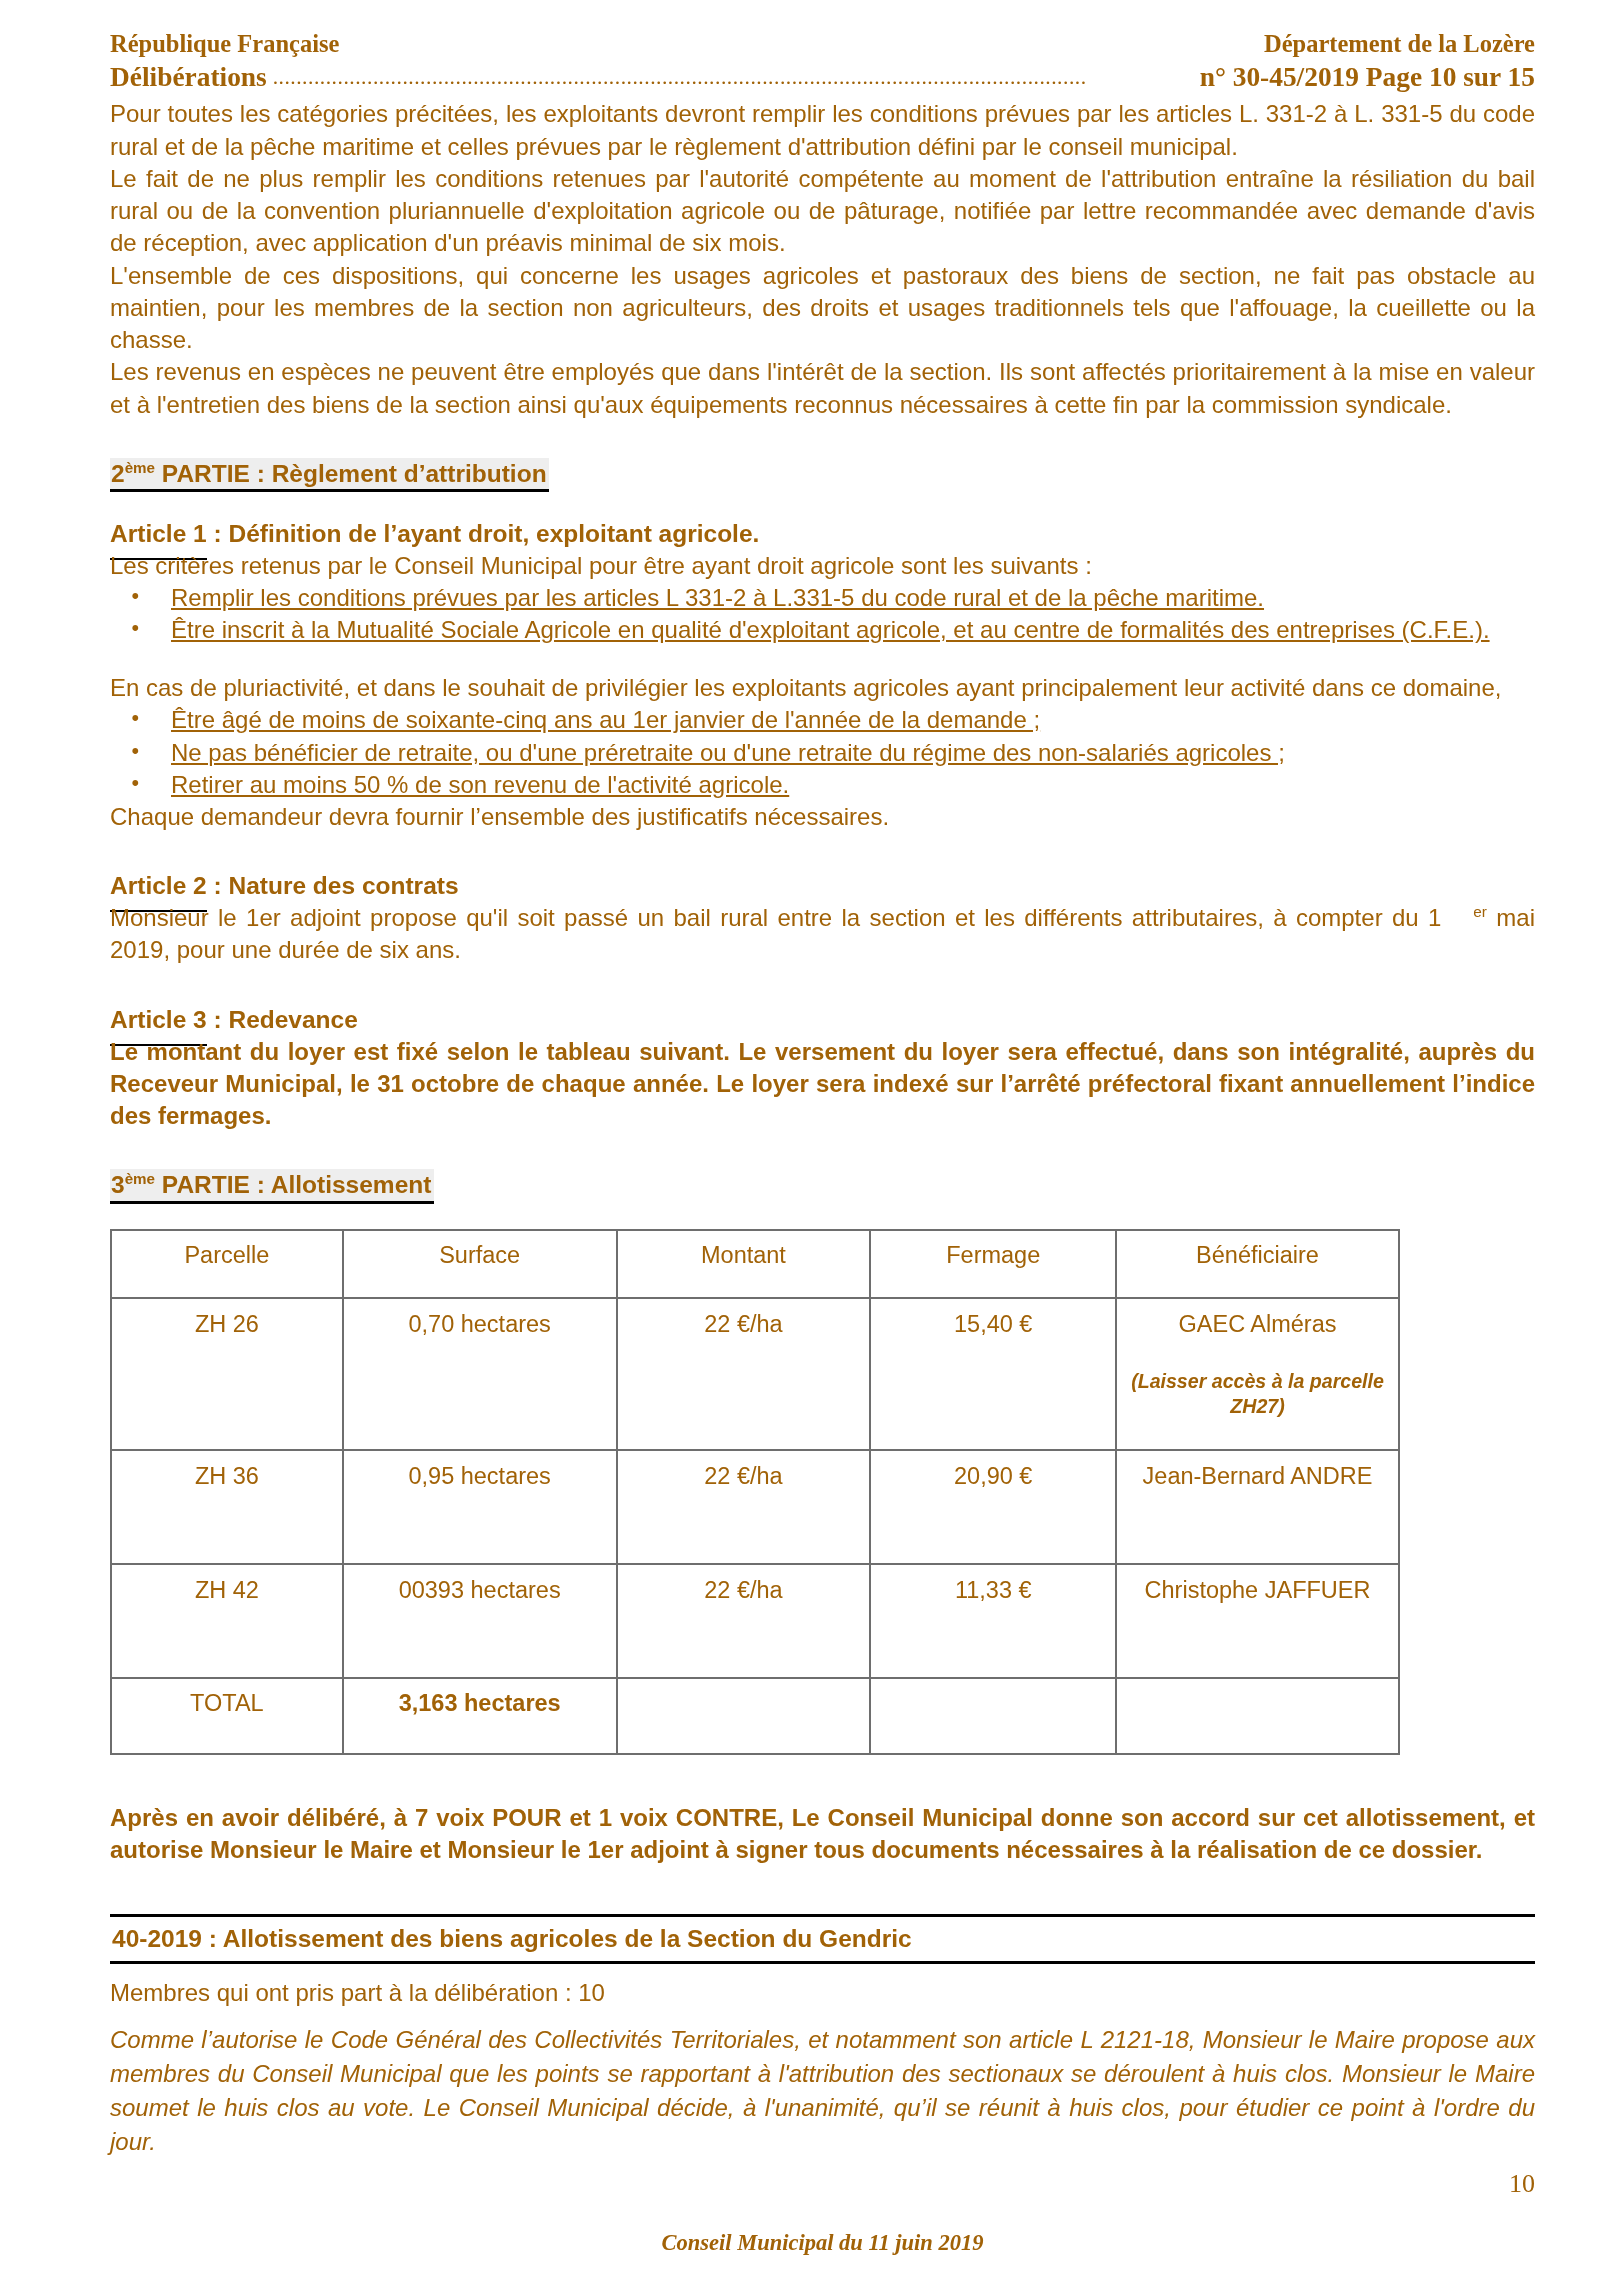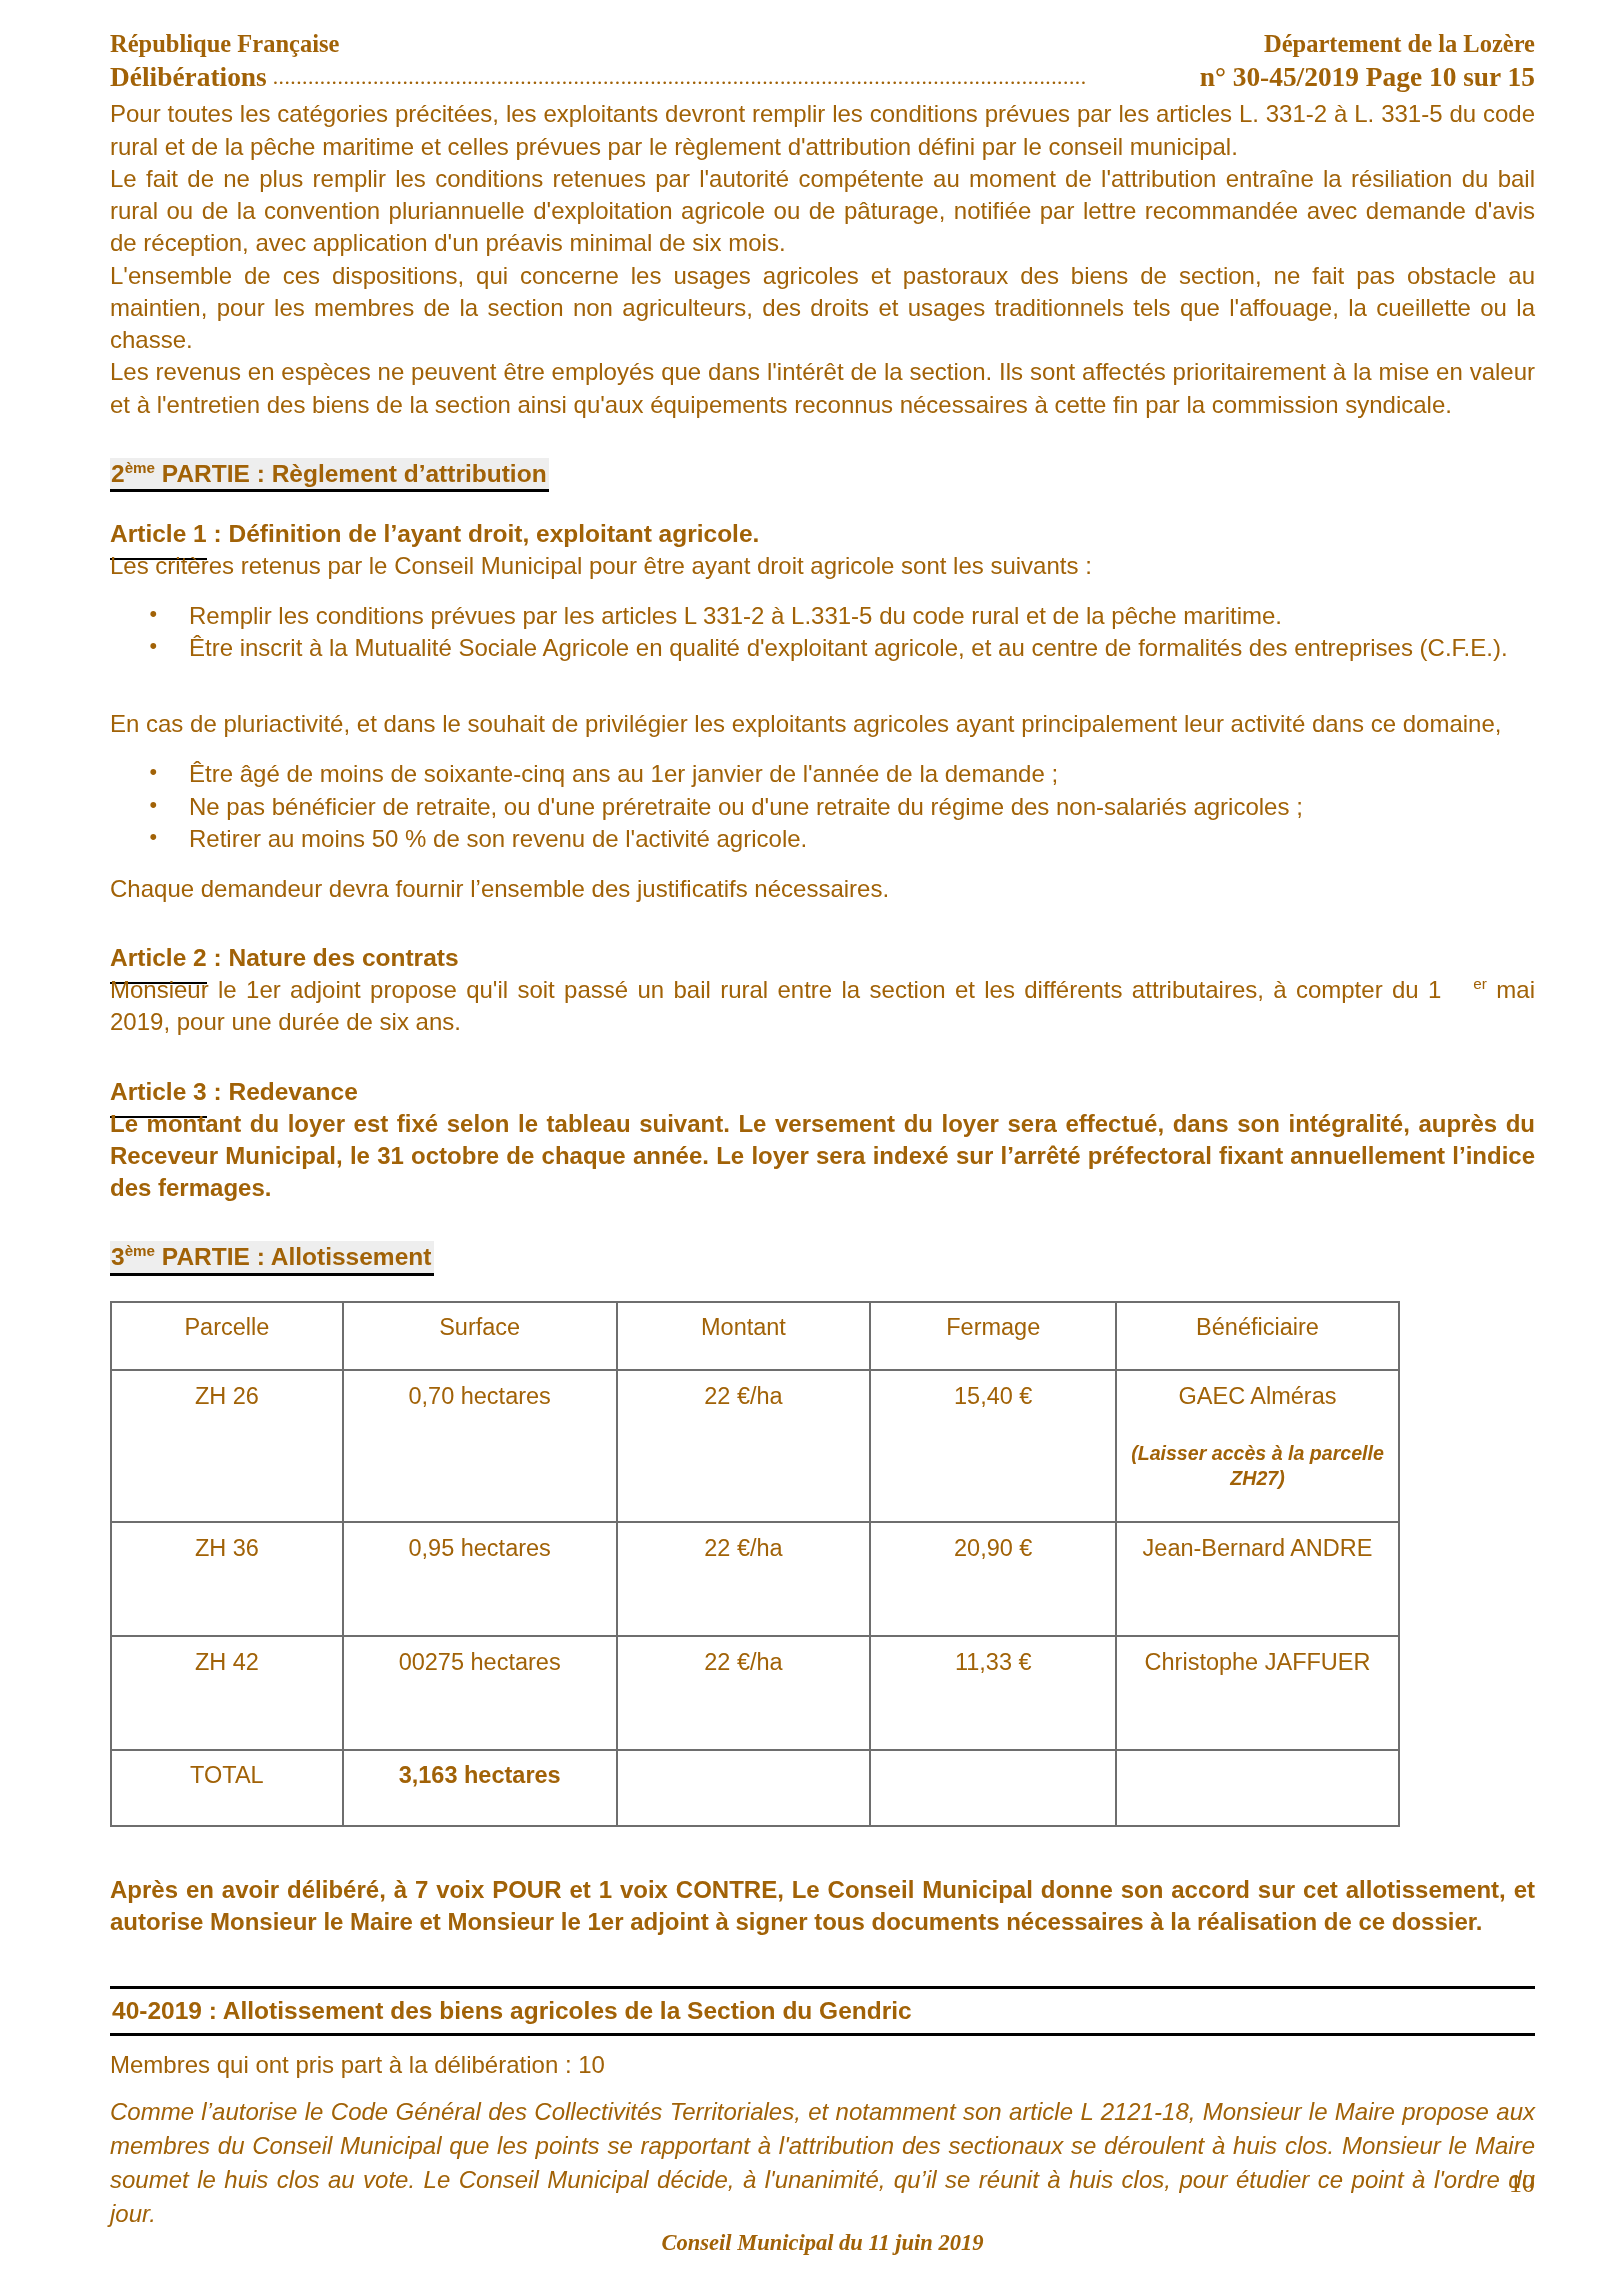--- a/index.html
+++ b/index.html
@@ -94,23 +94,24 @@
 
   .bold-para {
     font-weight: bold;
     font-size: 24px;
     line-height: 1.345;
     text-align: justify;
     margin: 0;
   }
 
   ul.bullets {
-    margin: 18px;
+    margin: 0;
     padding: 0;
     list-style: none;
+    text-decoration: underline;
   }
   ul.bullets li {
     position: relative;
     padding-left: 61px;
     font-size: 24px;
     line-height: 1.345;
     text-align: justify;
     margin: 0;
   }
   ul.bullets li::before {
@@ -306,21 +307,21 @@
       </tr>
       <tr class="r2">
         <td class="c1">ZH 36</td>
         <td class="c2">0,95 hectares</td>
         <td class="c3">22 €/ha</td>
         <td class="c4">20,90 €</td>
         <td class="c5">Jean-Bernard ANDRE</td>
       </tr>
       <tr class="r3">
         <td class="c1">ZH 42</td>
-        <td class="c2">00275 hectares</td>
+        <td class="c2">00393 hectares</td>
         <td class="c3">22 €/ha</td>
         <td class="c4">11,33 €</td>
         <td class="c5">Christophe JAFFUER</td>
       </tr>
       <tr class="total">
         <td class="c1">TOTAL</td>
         <td class="c2 b">3,163 hectares</td>
         <td class="c3"></td>
         <td class="c4"></td>
         <td class="c5"></td>

